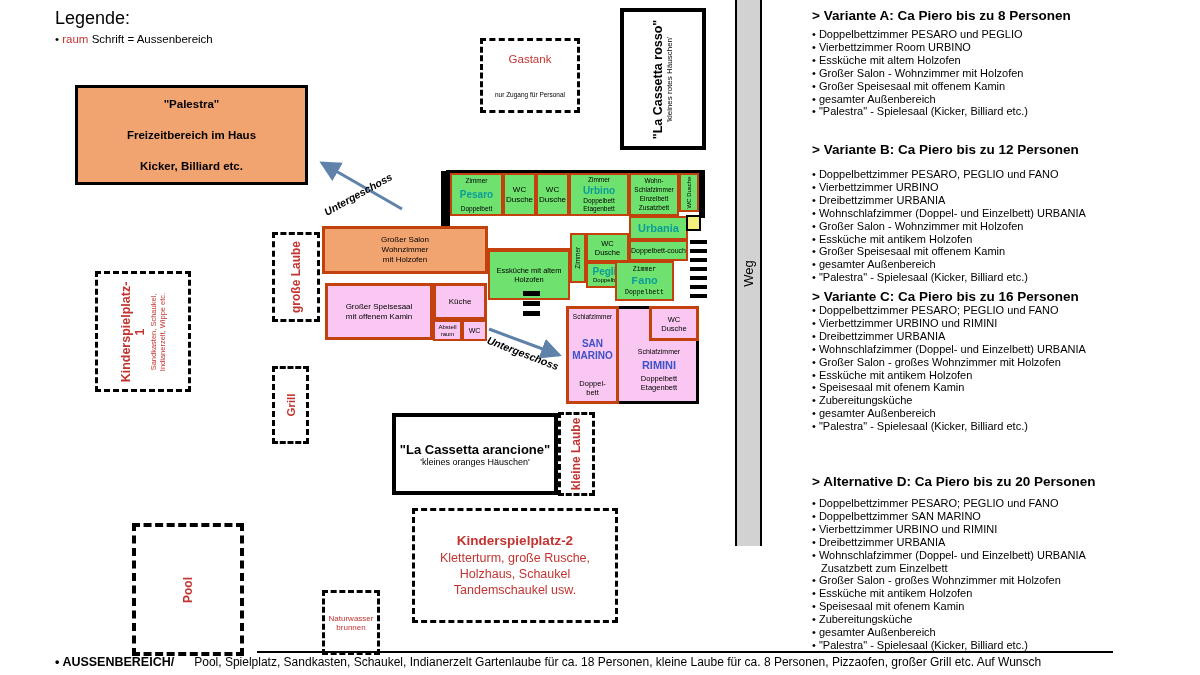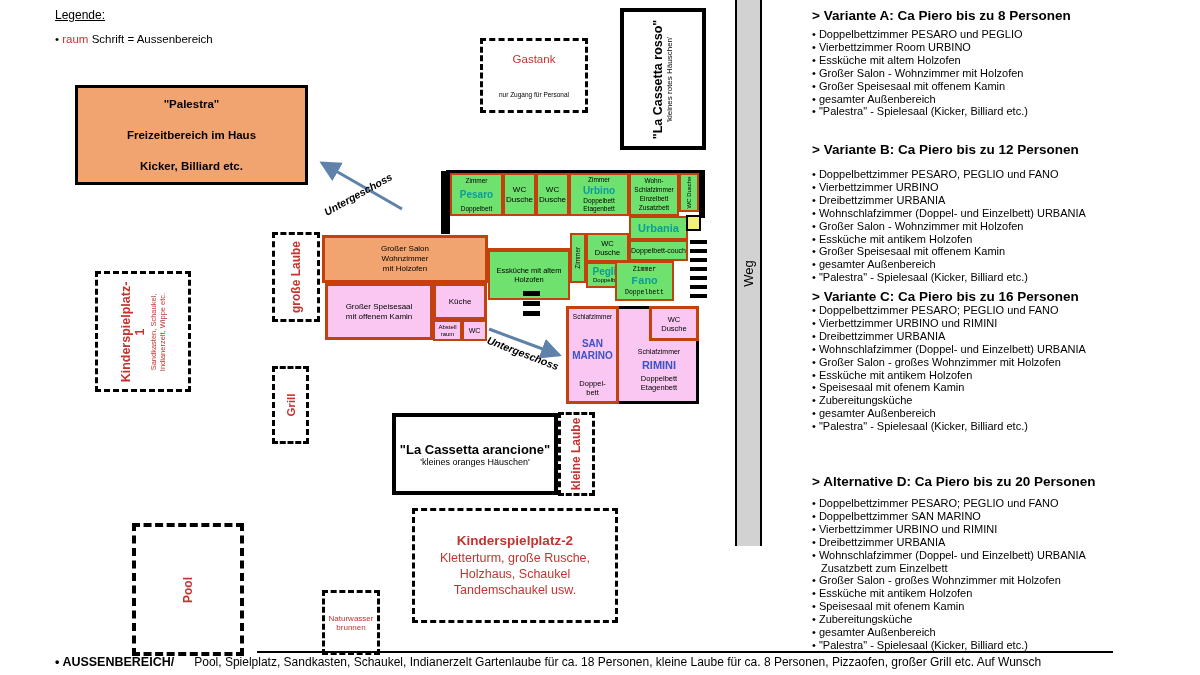--- a/index.html
+++ b/index.html
@@ -26,33 +26,33 @@
   .vhead{font-size:13.5px;font-weight:bold;white-space:nowrap;}
   .v-item{font-size:11px;line-height:12.9px;white-space:nowrap;}
   .v-item.sub{padding-left:9px;}
   .uglabel{font-weight:bold;font-style:italic;font-size:10.5px;white-space:nowrap;text-align:center;}
 </style>
 </head>
 <body>
 
 <div id="stage">
 
-  <div class="abs" style="left:55px;top:8px;font-size:12px;text-decoration:underline;">Legende:</div>
+  <div class="abs" style="left:55px;top:8px;font-size:18px;">Legende:</div>
   <div class="abs" style="left:55px;top:33px;font-size:11.5px;">
     <span>•</span>
     <span class="red">raum</span><span> Schrift = Aussenbereich</span>
   </div>
 
   <div class="abs cc orangebg" style="left:75px;top:85px;width:233px;height:100px;border:3px solid #000;font-weight:bold;font-size:11.5px;justify-content:space-between;padding:10px 4px;">
     <div>"Palestra"</div>
     <div>Freizeitbereich im Haus</div>
     <div>Kicker, Billiard etc.</div>
   </div>
 
-  <div class="dash cc" style="left:480px;top:38px;width:108px;height:75px;flex-direction:column;justify-content:space-between;padding:12px 2px;">
+  <div class="dash cc" style="left:480px;top:38px;width:100px;height:75px;flex-direction:column;justify-content:space-between;padding:12px 2px;">
     <div class="red" style="font-size:11.5px;">Gastank</div>
     <div style="font-size:6.5px;">nur Zugang für Personal</div>
   </div>
 
   <div class="abs cc" style="left:620px;top:8px;width:86px;height:142px;border:4px solid #000;background:#fff;">
     <div class="rot" style="text-align:center;">
       <div style="font-size:12.5px;font-weight:bold;">"La Cassetta rosso"</div>
       <div style="font-size:8px;">'kleines rotes Häuschen'</div>
     </div>
   </div>
@@ -128,21 +128,21 @@
   <div class="bar" style="left:690px;top:258px;width:17px;height:4px;"></div>
   <div class="bar" style="left:690px;top:267px;width:17px;height:4px;"></div>
   <div class="bar" style="left:690px;top:276px;width:17px;height:4px;"></div>
   <div class="bar" style="left:690px;top:285px;width:17px;height:4px;"></div>
   <div class="bar" style="left:690px;top:294px;width:17px;height:4px;"></div>
 
   <div class="bar" style="left:523px;top:291px;width:17px;height:5px;"></div>
   <div class="bar" style="left:523px;top:301px;width:17px;height:5px;"></div>
   <div class="bar" style="left:523px;top:311px;width:17px;height:5px;"></div>
 
-  <div class="room orangebg" style="left:322px;top:235px;width:166px;height:48px;border-width:3px;">
+  <div class="room orangebg" style="left:322px;top:226px;width:166px;height:48px;border-width:3px;">
     <span class="t8">Großer Salon</span>
     <span class="t8">Wohnzimmer</span>
     <span class="t8">mit Holzofen</span>
   </div>
   <div class="room pink" style="left:325px;top:283px;width:108px;height:57px;border-width:3px;">
     <span class="t8">Großer Speisesaal</span>
     <span class="t8">mit offenem Kamin</span>
   </div>
   <div class="room pink" style="left:433px;top:283px;width:54px;height:37px;border-width:3px;">
     <span class="t8">Küche</span>

